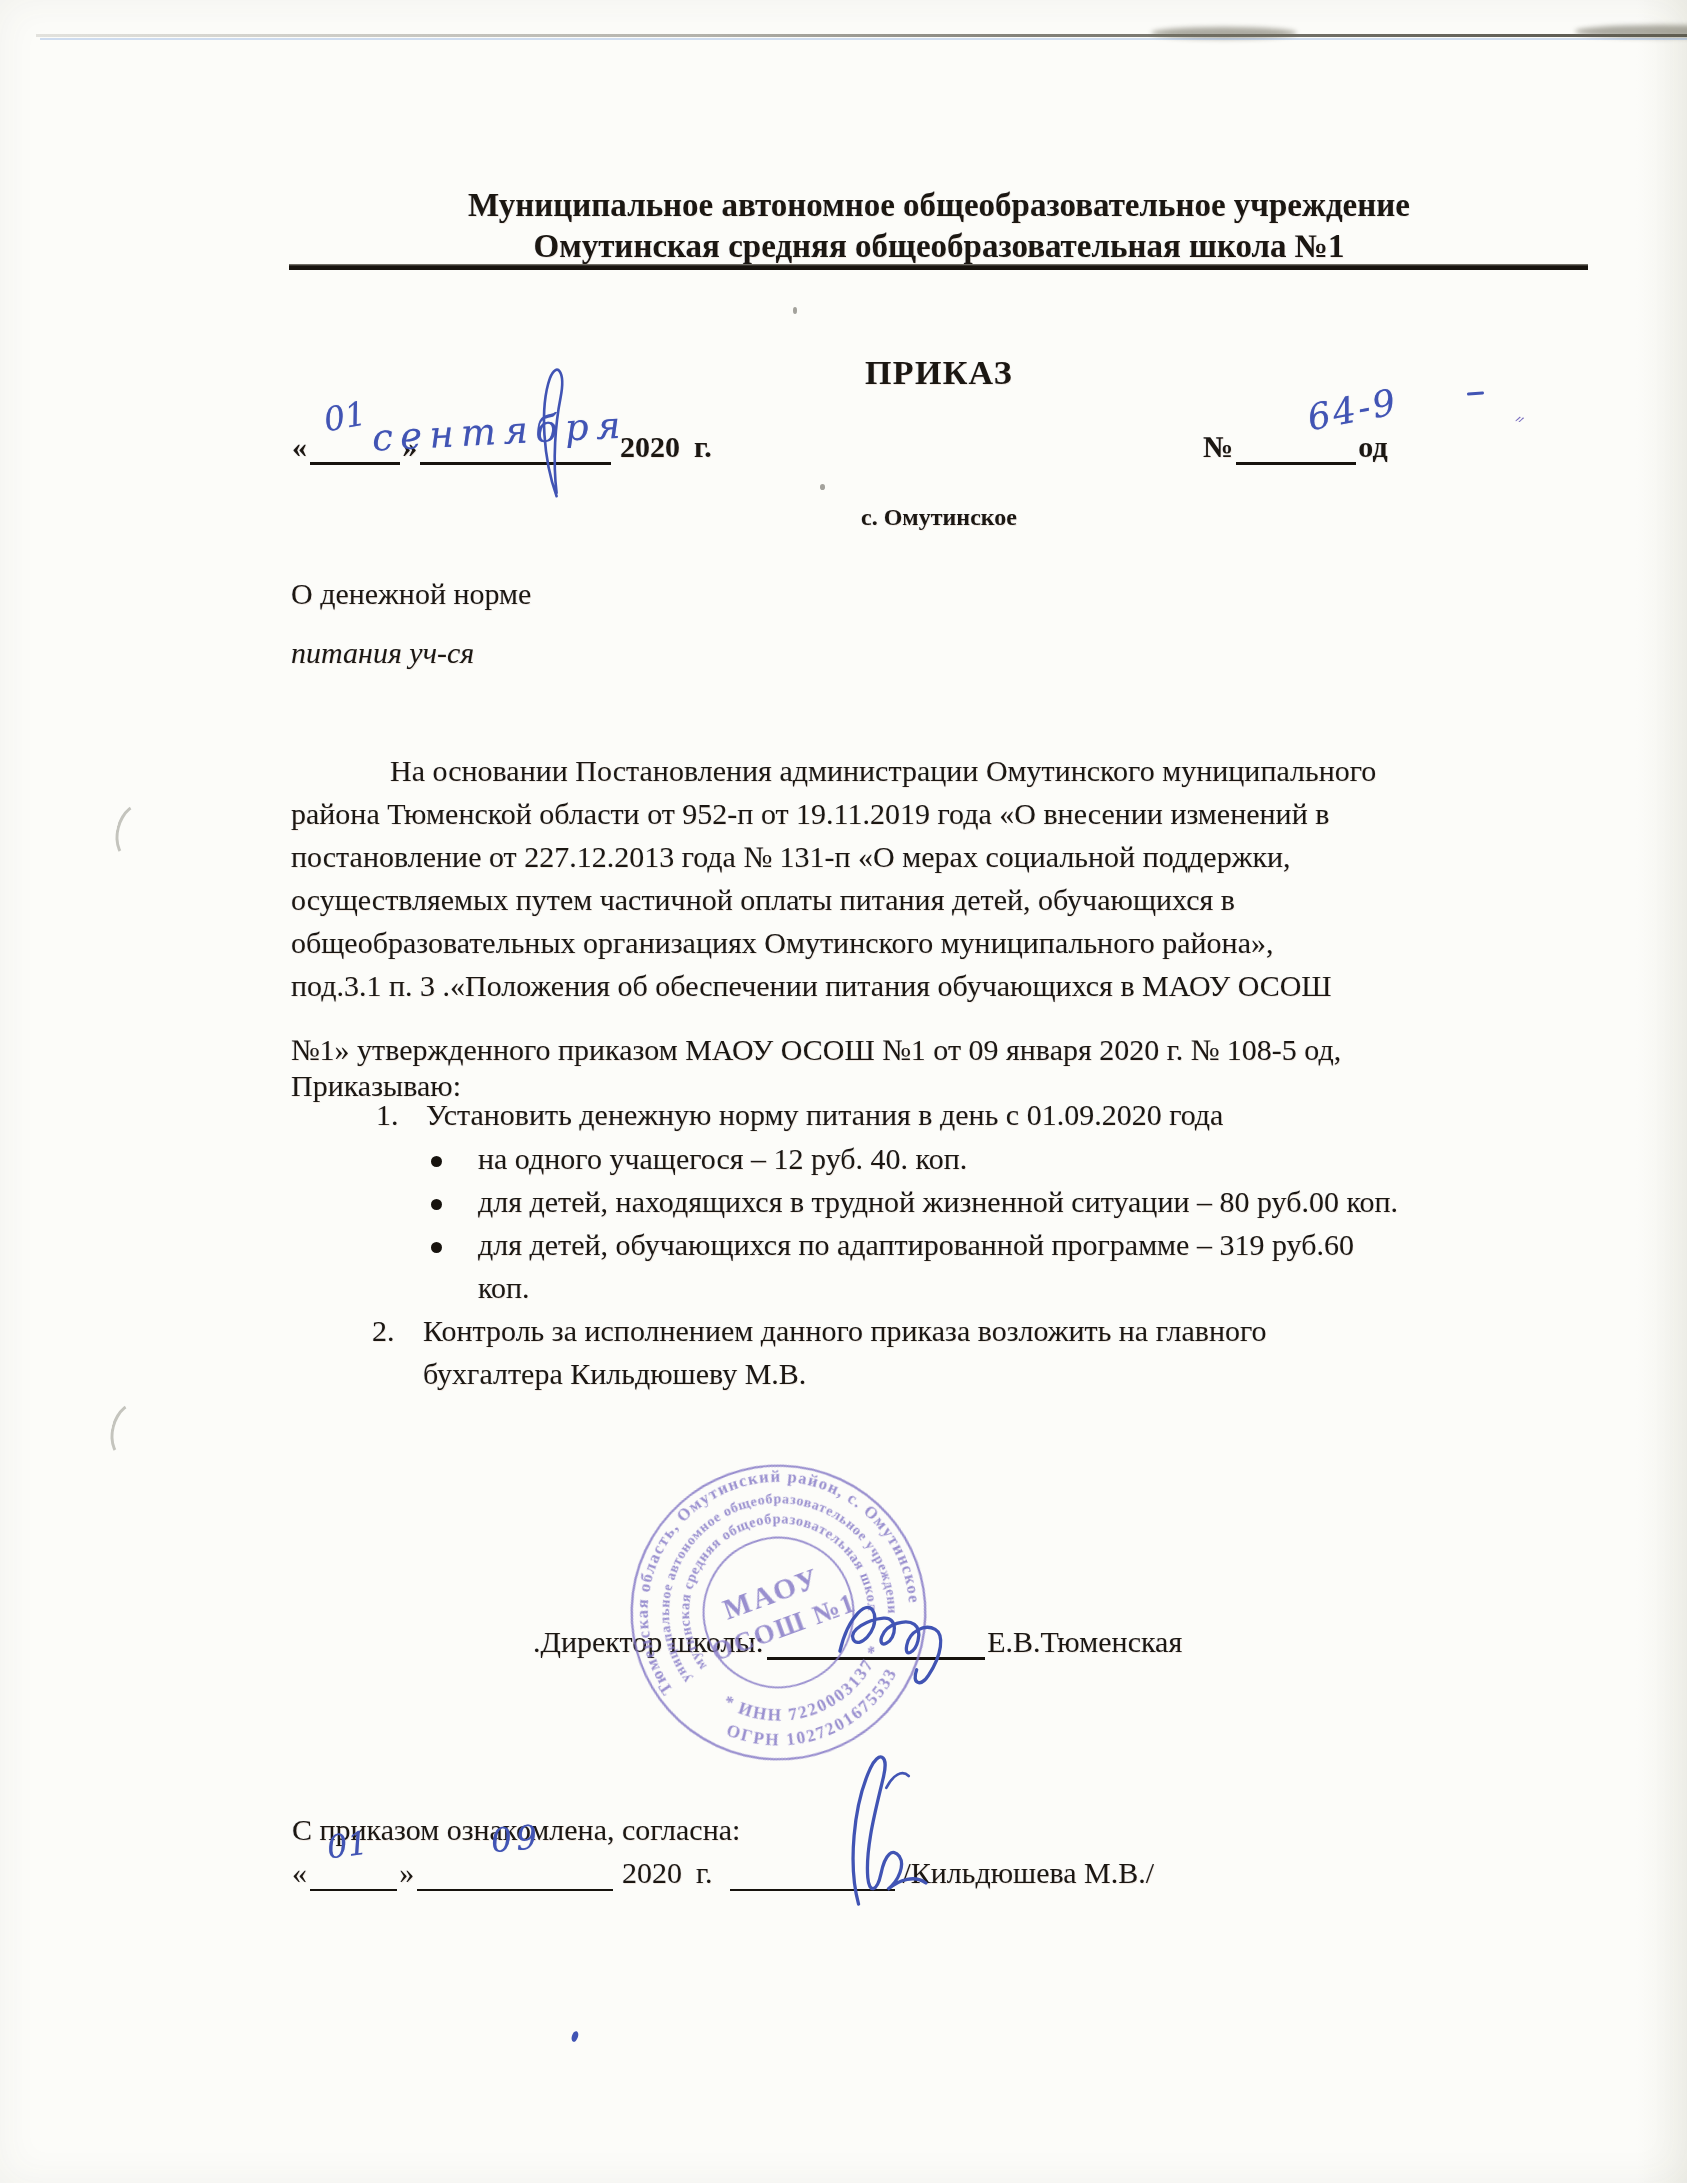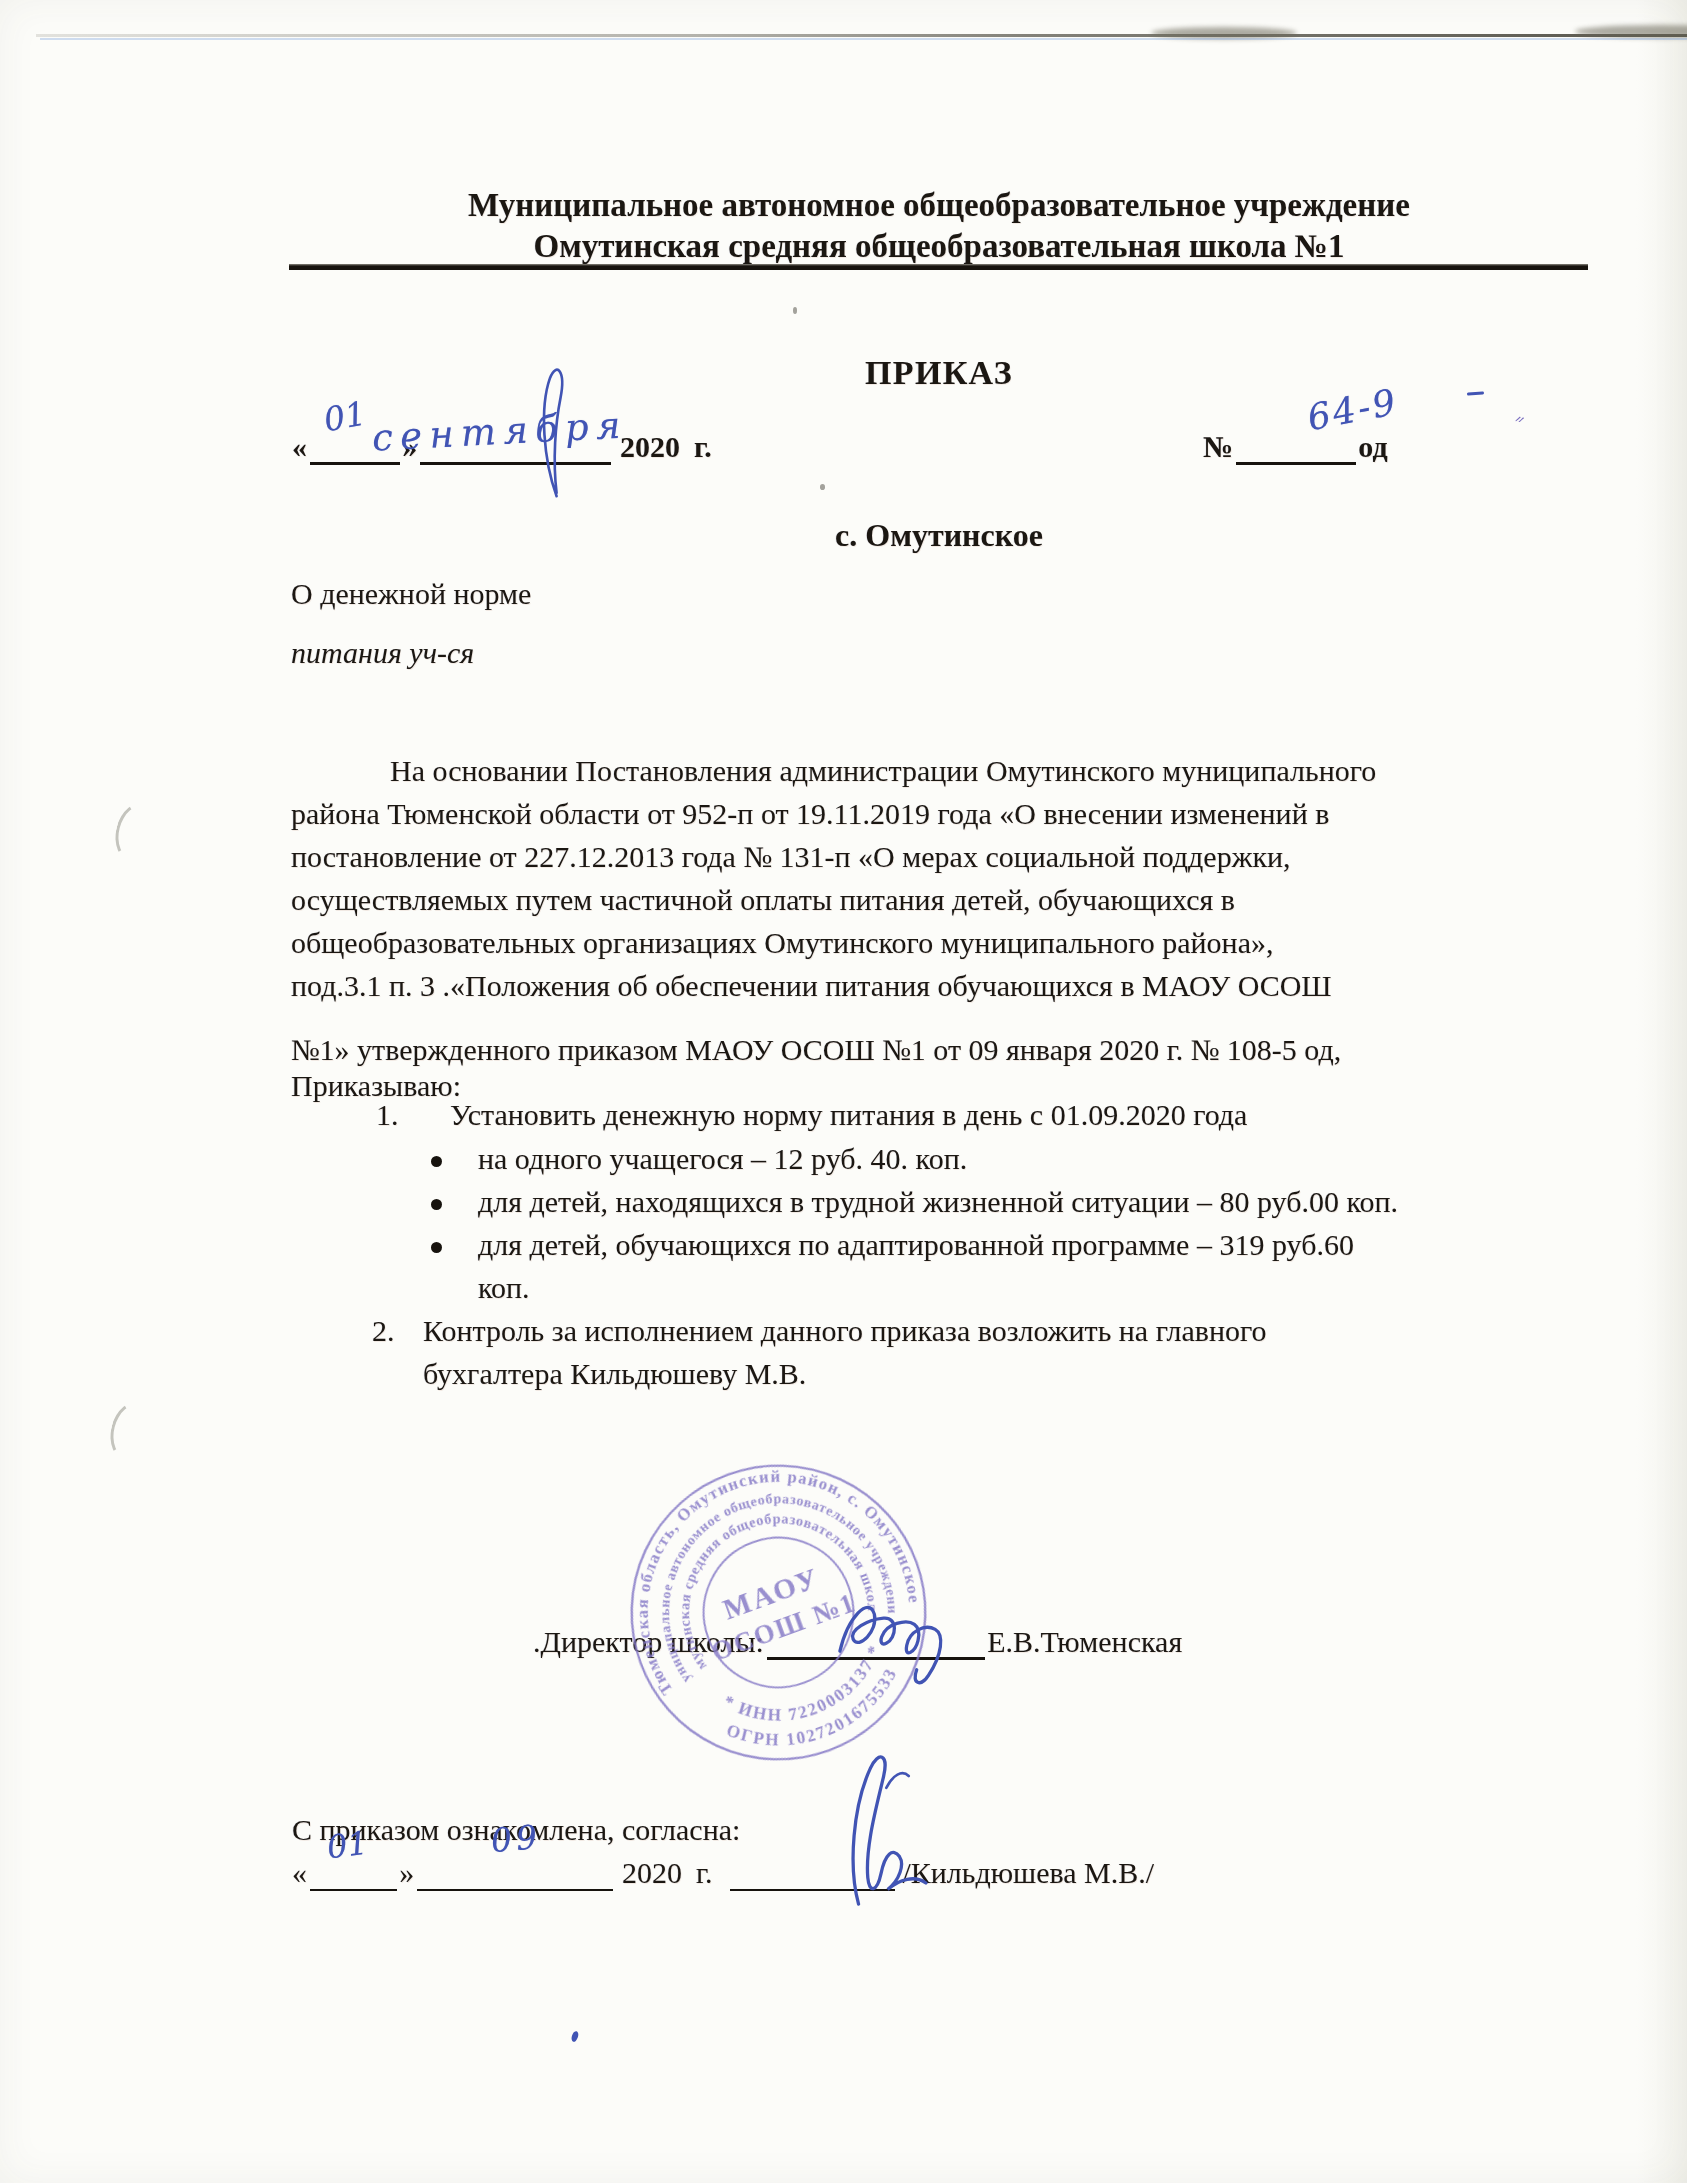--- a/index.html
+++ b/index.html
@@ -75,36 +75,36 @@
   <div class="t b" style="left:292px;top:430px;"><span>«</span><span class="blank b-day"></span><span>»</span><span class="blank b-month"></span><span class="yr">2020 г.</span></div>
   <div class="t b" style="left:1186px;top:430px;margin-left:17px;"><span>№</span><span class="blank b-num"></span><span>од</span></div>
 
   <div class="hw" style="left:324px;top:397px;font-size:33px;transform:rotate(-10deg);">01</div>
   <div class="hw" style="left:372px;top:410px;font-size:37px;letter-spacing:7.3px;transform:rotate(-3deg);">сентября</div>
   <svg class="sig" style="left:529px;top:361px;" width="46" height="139" viewBox="0 0 70 210">
     <path d="M42,205 C22,150 16,70 32,25 C42,0 56,14 48,55 C40,95 36,150 42,200" fill="none" stroke="#4154b4" stroke-width="4" stroke-linecap="round"></path>
   </svg>
   <div class="hw" style="left:1307px;top:389px;font-size:36px;transform:rotate(-11deg);letter-spacing:2.6px;">64-9</div>
 
-  <div class="t b center-col" style="top:504px;font-size:32px;margin-top:13px;">с. Омутинское</div>
+  <div class="t b center-col" style="top:504px;font-size:24px;">с. Омутинское</div>
 
   <div class="t" style="left:291px;top:577px;">О денежной норме</div>
   <div class="t" style="left:291px;top:636px;font-style:italic;">питания уч-ся</div>
 
   <div class="t" style="left:390px;top:754px;">На основании  Постановления администрации Омутинского муниципального</div>
   <div class="t" style="left:291px;top:797px;">района Тюменской области от 952-п от 19.11.2019 года  «О внесении изменений в</div>
   <div class="t" style="left:291px;top:840px;">постановление от 227.12.2013 года № 131-п «О мерах социальной поддержки,</div>
   <div class="t" style="left:291px;top:883px;">осуществляемых путем частичной оплаты питания детей, обучающихся в</div>
   <div class="t" style="left:291px;top:926px;">общеобразовательных организациях Омутинского муниципального района»,</div>
   <div class="t" style="left:291px;top:969px;">под.3.1 п. 3 .«Положения  об обеспечении питания обучающихся в МАОУ ОСОШ</div>
   <div class="t" style="left:291px;top:1033px;">№1» утвержденного приказом  МАОУ ОСОШ №1 от 09 января 2020 г. № 108-5 од,</div>
   <div class="t" style="left:291px;top:1057px;margin-top:12px;">Приказываю:</div>
 
   <div class="t" style="left:376px;top:1098px;">1.</div>
-  <div class="t" style="left:426px;top:1098px;margin-left:24px;">Установить денежную норму питания в день с 01.09.2020 года</div>
+  <div class="t" style="left:426px;top:1098px;">Установить денежную норму питания в день с 01.09.2020 года</div>
 
   <div class="bullet-dot" style="left:431px;top:1156px;"></div>
   <div class="t" style="left:478px;top:1142px;">на одного учащегося – 12 руб. 40. коп.</div>
   <div class="bullet-dot" style="left:431px;top:1199px;"></div>
   <div class="t" style="left:478px;top:1185px;">для детей, находящихся в трудной жизненной ситуации – 80 руб.00 коп.</div>
   <div class="bullet-dot" style="left:431px;top:1242px;"></div>
   <div class="t" style="left:478px;top:1228px;">для детей, обучающихся по адаптированной программе – 319 руб.60</div>
   <div class="t" style="left:478px;top:1271px;">коп.</div>
 
   <div class="t" style="left:372px;top:1314px;">2.</div>

